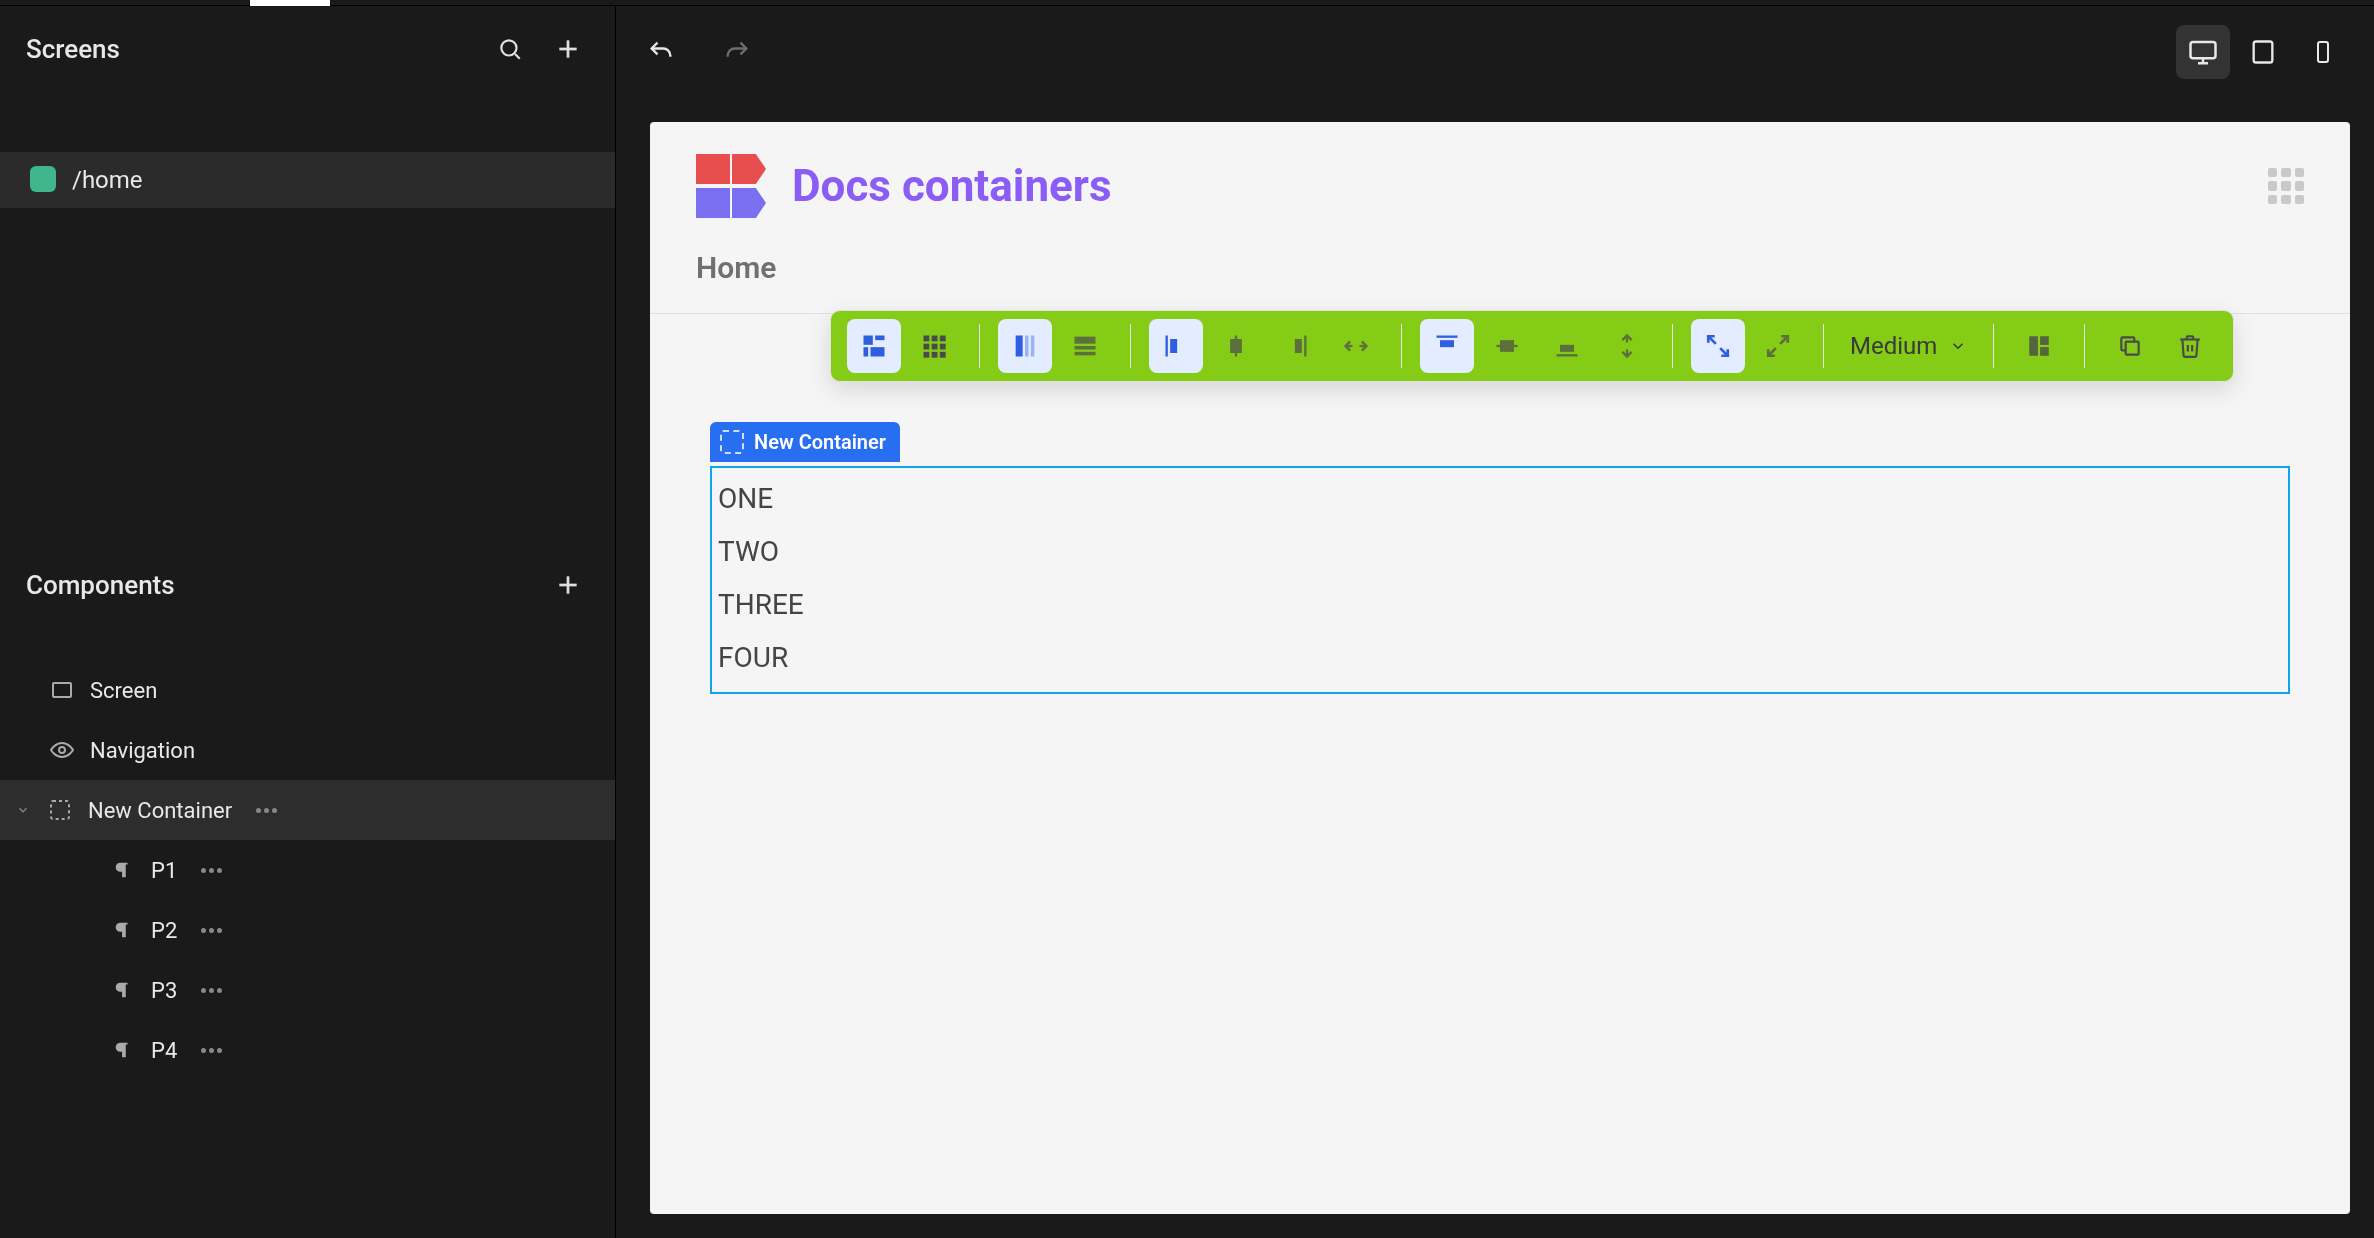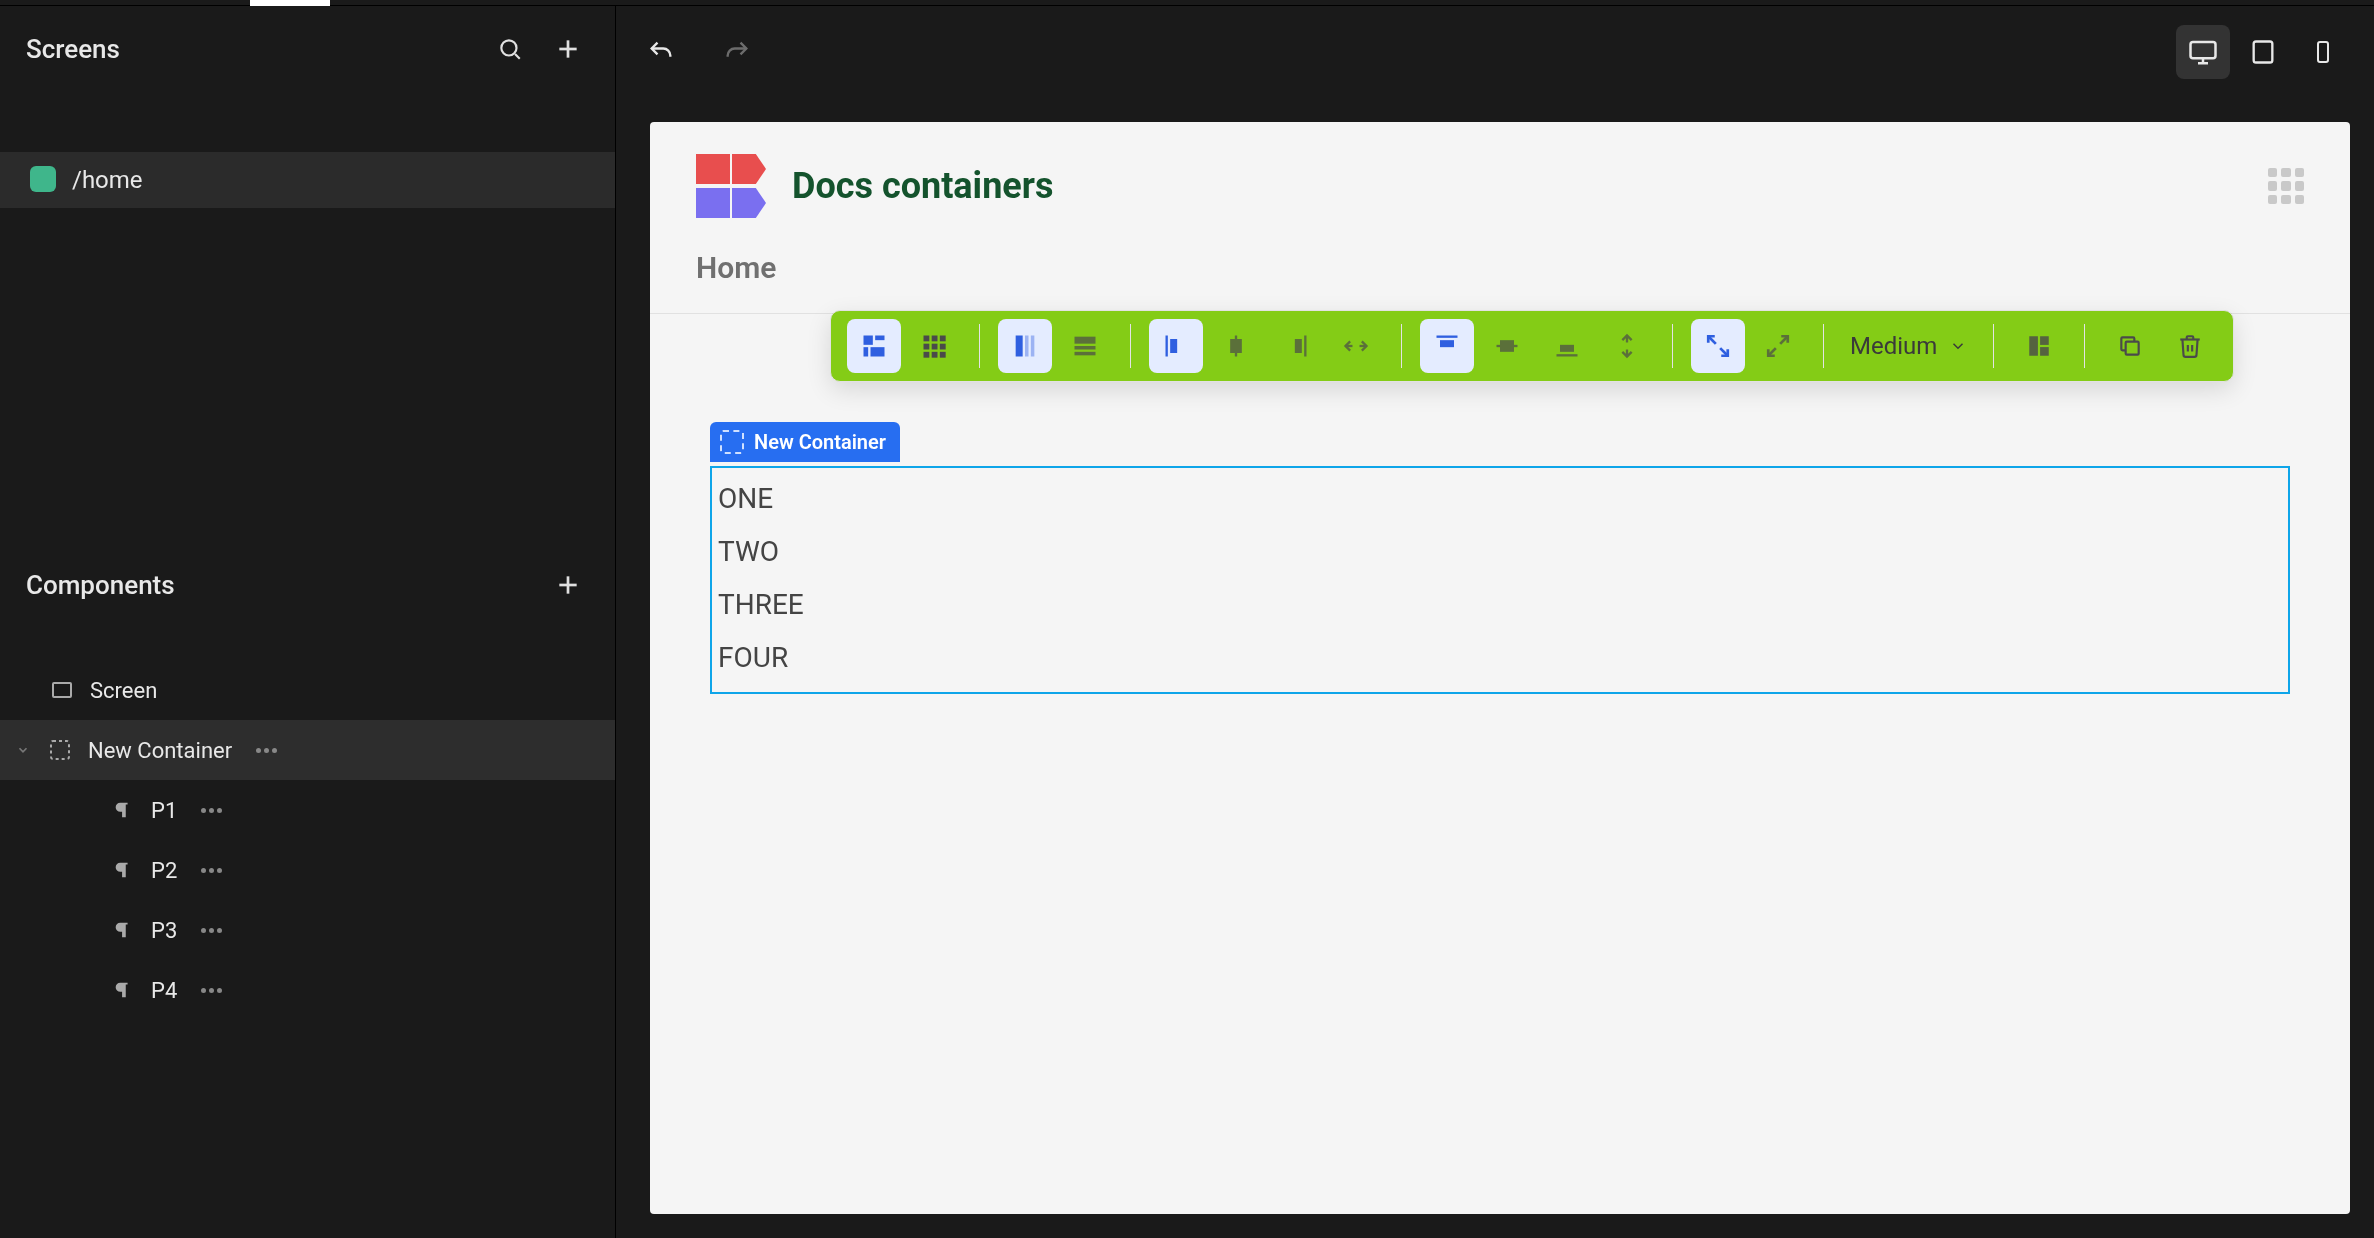--- a/index.html
+++ b/index.html
@@ -44,21 +44,21 @@
   .canvas-wrap { flex:1; padding:24px 24px 24px 34px; min-height:0; }
   .canvas { width:100%; height:100%; background:#f5f5f5; border-radius:4px; position:relative; overflow:hidden; }
 
   .app-header { display:flex; align-items:center; gap:24px; padding:28px 46px 10px 46px; }
   .logo { width:72px; height:72px; position:relative; }
   .logo .r1, .logo .r2, .logo .r3, .logo .r4 { position:absolute; width:34px; height:30px; }
   .logo .r1 { left:0; top:4px; background:#e84e4e; }
   .logo .r2 { left:36px; top:4px; background:#e84e4e; clip-path: polygon(0 0, 70% 0, 100% 50%, 70% 100%, 0 100%); }
   .logo .r3 { left:0; top:38px; background:#7a6ff0; }
   .logo .r4 { left:36px; top:38px; background:#7a6ff0; clip-path: polygon(0 0, 70% 0, 100% 50%, 70% 100%, 0 100%); }
-  .app-title { font-size:36px; font-weight:700; color:#14532d; }
+  .app-title { font-size:44px; font-weight:700; color:#8b5cf6; }
   .menu-dots { margin-left:auto; width:36px; height:36px; display:grid; grid-template-columns:repeat(3,1fr); grid-template-rows:repeat(3,1fr); gap:4px; }
   .menu-dots span { background:#c9c9c9; border-radius:2px; }
 
   .crumb-row { display:flex; align-items:center; padding:18px 46px 28px 46px; border-bottom:1px solid #e1e1e1; position:relative; }
   .crumb { font-size:30px; font-weight:600; color:#707070; }
 
   
   .float-toolbar { position:absolute; left:826px; top:300px; transform:translateX(0); background:#84cc16; border:1px solid #e2e2e2; border-radius:10px; box-shadow:0 8px 24px rgba(0,0,0,.12); display:flex; align-items:center; padding:8px 10px; gap:8px; z-index:5;}
   .ft-group { display:flex; align-items:center; gap:6px; padding:0 6px; }
   .ft-sep { width:1px; height:44px; background:#e3e3e3; margin:0 4px; }
@@ -123,20 +123,29 @@
 
       <div class="comp-row indent1">
         <span class="ic">
           <svg width="24" height="24" viewBox="0 0 24 24" fill="none" stroke="currentColor" stroke-width="2">
               <rect x="3" y="5" width="18" height="14" rx="1"></rect>
             </svg>
         </span>
         <span>Screen</span>
       </div>
 
+      <div class="comp-row indent1">
+        <span class="ic">
+          <svg width="24" height="24" viewBox="0 0 24 24" fill="none" stroke="currentColor" stroke-width="2">
+              <path d="M1 12s4-7 11-7 11 7 11 7-4 7-11 7S1 12 1 12z"></path>
+              <circle cx="12" cy="12" r="3"></circle>
+            </svg>
+        </span>
+        <span>Navigation</span>
+      </div>
 
       <div class="comp-row selected" style="padding-left:14px;">
         <span class="chev">
           <svg width="14" height="14" viewBox="0 0 24 24" fill="none" stroke="currentColor" stroke-width="3">
               <polyline points="6 9 12 15 18 9"></polyline>
             </svg>
         </span>
         <span class="ic">
           <svg width="24" height="24" viewBox="0 0 24 24" fill="none" stroke="currentColor" stroke-width="2" stroke-dasharray="3 3">
               <rect x="3" y="3" width="18" height="18" rx="2"></rect>

